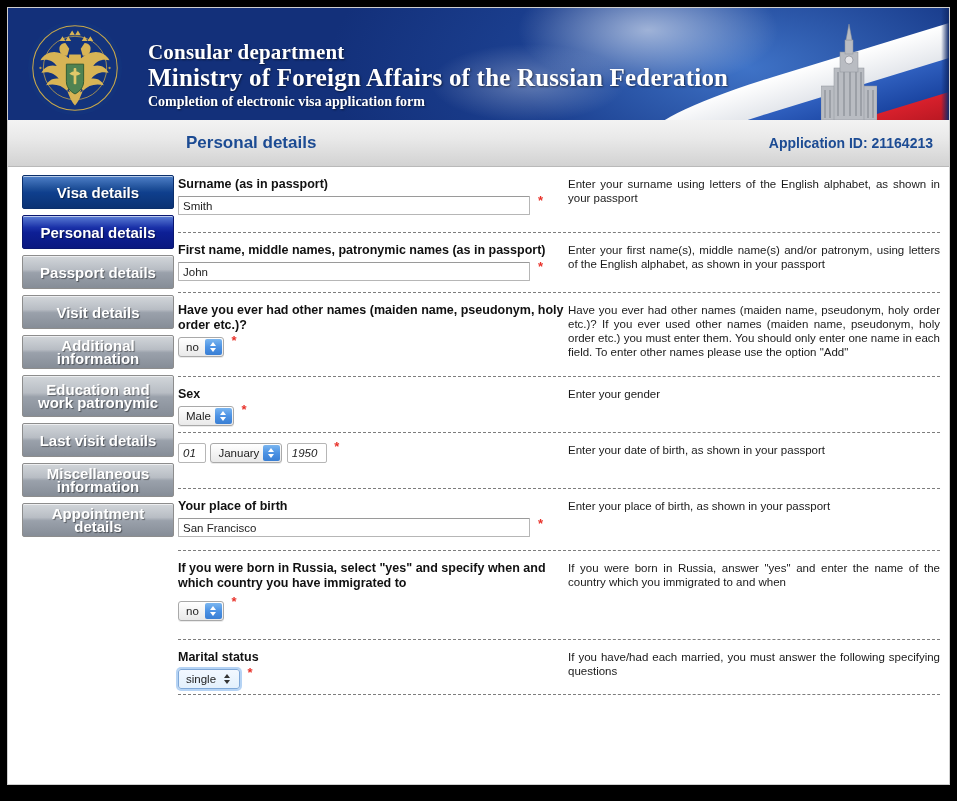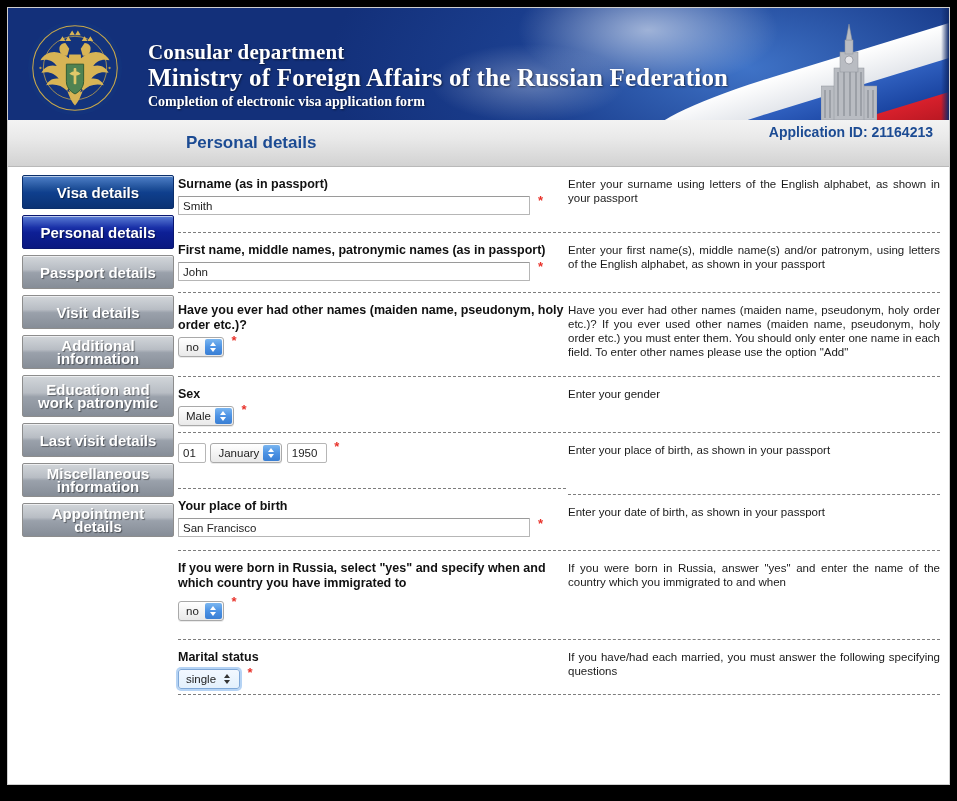--- a/index.html
+++ b/index.html
@@ -115,21 +115,21 @@
     position: absolute;
     left: 178px;
     top: 13px;
     font-size: 17px;
     font-weight: bold;
     color: #1c4b93;
   }
   #application-id {
     position: absolute;
     right: 16px;
-    top: 4px;
+    top: 15px;
     font-size: 14px;
     font-weight: bold;
     color: #1c4b93;
   }
 
   
   #content {
     position: relative;
     height: 619px;
     background: #ffffff;
@@ -285,20 +285,21 @@
     height: 20px;
     border: 1px solid #b6b6b6;
     border-radius: 2px;
     background: #fff;
     font-family: "Liberation Sans", sans-serif;
     font-size: 11.5px;
     color: #222;
     padding: 0 4px;
     vertical-align: middle;
     outline: none;
+    font-style: italic;
   }
   #dob-day   { width: 28px; }
   #dob-year  { width: 40px; }
 
   .req {
     color: #e8322a;
     font-size: 13px;
     line-height: 1;
     position: relative;
     top: -6px;
@@ -497,26 +498,26 @@
       </div>
       <div class="frow" style="height:60px">
         <div class="helptext">Enter your first name(s), middle name(s) and/or patronym, using letters of the English alphabet, as shown in your passport</div>
       </div>
       <div class="frow" style="height:84px">
         <div class="helptext">Have you ever had other names (maiden name, pseudonym, holy order etc.)? If you ever used other names (maiden name, pseudonym, holy order etc.) you must enter them. You should only enter one name in each field. To enter other names please use the option "Add"</div>
       </div>
       <div class="frow" style="height:56px">
         <div class="helptext left">Enter your gender</div>
       </div>
+      <div class="frow" style="height:56px">
+        <div class="helptext left">Enter your date of birth, as shown in your passport</div>
+      </div>
       <div class="frow" style="height:62px">
         <div class="helptext left">Enter your place of birth, as shown in your passport</div>
       </div>
-      <div class="frow" style="height:56px">
-        <div class="helptext left">Enter your date of birth, as shown in your passport</div>
-      </div>
       <div class="frow" style="height:89px">
         <div class="helptext">If you were born in Russia, answer "yes" and enter the name of the country which you immigrated to and when</div>
       </div>
       <div class="frow" style="height:55px">
         <div class="helptext">If you have/had each married, you must answer the following specifying questions</div>
       </div>
     </div>
 
   </div>
 

